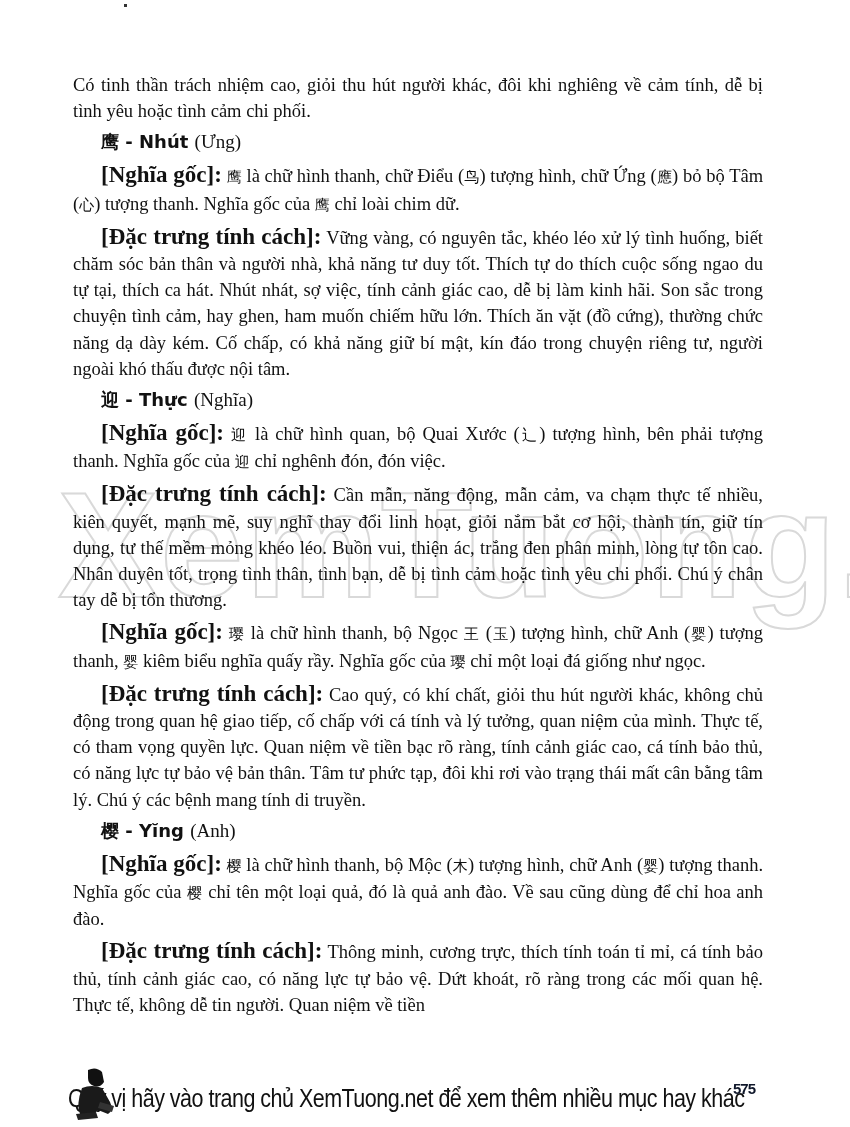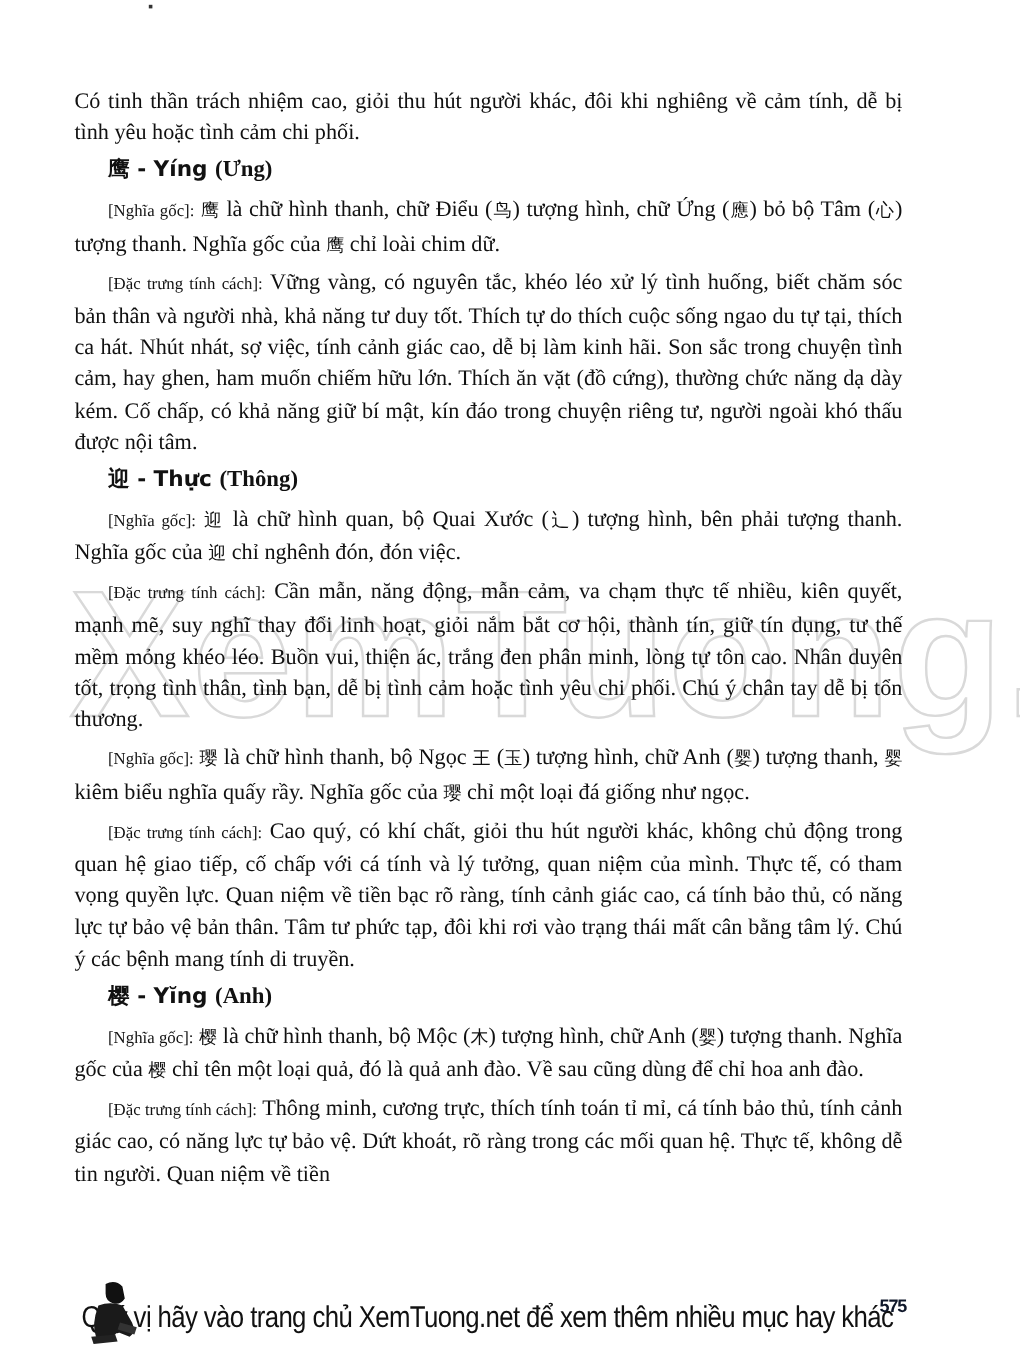--- a/index.html
+++ b/index.html
@@ -10,33 +10,33 @@
     }
     .speck { position: absolute; left: 124px; top: 4px; width: 3px; height: 3px; background: #333; }
     .watermark {
       position: absolute; left: 58px; top: 470px; width: 790px; height: 150px;
       font-family: "Liberation Sans", sans-serif; font-weight: bold;
       font-size: 150px; line-height: 150px; letter-spacing: 2px;
       color: transparent; -webkit-text-stroke: 2px #d9d9d9;
       white-space: nowrap; z-index: 0; pointer-events: none;
     }
     .content {
-      position: absolute; left: 62px; top: 72px; width: 690px;
+      position: absolute; left: 73px; top: 72px; width: 690px;
       font-family: "Liberation Serif", serif; font-size: 18.5px; line-height: 26.2px;
       color: #111; text-align: justify; z-index: 1;
     }
     .content p { margin: 0; }
     .para { text-indent: 28px; margin-top: 6px !important; }
     .heading {
       margin-top: 4px !important; padding-left: 28px;
       font-family: "DejaVu Sans", sans-serif; font-weight: bold; font-size: 18px; line-height: 28px;
     }
     .heading .han { font-family: "DejaVu Serif", serif; font-weight: bold; }
-    .heading .viet { font-family: "Liberation Serif", serif; font-weight: bold; font-size: 19px; }
-    .label { font-weight: normal; font-size: 14px; }
+    .heading .viet { font-family: "Liberation Serif", serif; font-weight: normal; font-size: 19px; }
+    .label { font-weight: bold; font-size: 23px; }
     .han-inline { font-family: "DejaVu Serif", serif; font-size: 15px; }
     .footer {
       position: absolute; left: 68px; top: 1078px; width: 780px; height: 40px;
       font-family: "Liberation Sans", sans-serif; font-size: 25px; line-height: 40px;
       color: #111; white-space: nowrap; letter-spacing: -0.6px; transform: scaleX(0.86); transform-origin: left center;
     }
     .footer-logo {
       position: absolute; left: 74px; top: 1066px; width: 44px; height: 56px; z-index: 2;
     }
     .page-number {
@@ -51,30 +51,30 @@
 <div class="page">
   <div class="speck"></div>
 
   <div class="watermark">XemTuong.net</div>
 
   <div class="content">
     <p>Có tinh thần trách nhiệm cao, giỏi thu hút người khác, đôi khi nghiêng về cảm tính, dễ bị tình yêu hoặc tình cảm chi phối.</p>
 
     <p class="heading">
       <span class="han">鹰</span>
-      <span>- Yíng</span>
+      <span>- Nhút</span>
       <span class="viet">(Ưng)</span>
     </p>
     <p class="para"><span class="label">[Nghĩa gốc]:</span> <span class="han-inline">鹰</span><span> là chữ hình thanh, chữ Điểu (</span><span class="han-inline">鸟</span><span>) tượng hình, chữ Ứng (</span><span class="han-inline">應</span><span>) bỏ bộ Tâm (</span><span class="han-inline">心</span><span>) tượng thanh. Nghĩa gốc của </span><span class="han-inline">鹰</span><span> chỉ loài chim dữ.</span></p>
     <p class="para"><span class="label">[Đặc trưng tính cách]:</span> <span>Vững vàng, có nguyên tắc, khéo léo xử lý tình huống, biết chăm sóc bản thân và người nhà, khả năng tư duy tốt. Thích tự do thích cuộc sống ngao du tự tại, thích ca hát. Nhút nhát, sợ việc, tính cảnh giác cao, dễ bị làm kinh hãi. Son sắc trong chuyện tình cảm, hay ghen, ham muốn chiếm hữu lớn. Thích ăn vặt (đồ cứng), thường chức năng dạ dày kém. Cố chấp, có khả năng giữ bí mật, kín đáo trong chuyện riêng tư, người ngoài khó thấu được nội tâm.</span></p>
 
     <p class="heading">
       <span class="han">迎</span>
       <span>- Thực</span>
-      <span class="viet">(Thông)</span>
+      <span class="viet">(Nghĩa)</span>
     </p>
     <p class="para"><span class="label">[Nghĩa gốc]:</span> <span class="han-inline">迎</span><span> là chữ hình quan, bộ Quai Xước (</span><span class="han-inline">辶</span><span>) tượng hình, bên phải tượng thanh. Nghĩa gốc của </span><span class="han-inline">迎</span><span> chỉ nghênh đón, đón việc.</span></p>
     <p class="para"><span class="label">[Đặc trưng tính cách]:</span> <span>Cần mẫn, năng động, mẫn cảm, va chạm thực tế nhiều, kiên quyết, mạnh mẽ, suy nghĩ thay đổi linh hoạt, giỏi nắm bắt cơ hội, thành tín, giữ tín dụng, tư thế mềm mỏng khéo léo. Buồn vui, thiện ác, trắng đen phân minh, lòng tự tôn cao. Nhân duyên tốt, trọng tình thân, tình bạn, dễ bị tình cảm hoặc tình yêu chi phối. Chú ý chân tay dễ bị tổn thương.</span></p>
 
     <p class="para"><span class="label">[Nghĩa gốc]:</span> <span class="han-inline">璎</span><span> là chữ hình thanh, bộ Ngọc </span><span class="han-inline">王</span><span> (</span><span class="han-inline">玉</span><span>) tượng hình, chữ Anh (</span><span class="han-inline">婴</span><span>) tượng thanh, </span><span class="han-inline">婴</span><span> kiêm biểu nghĩa quấy rầy. Nghĩa gốc của </span><span class="han-inline">璎</span><span> chỉ một loại đá giống như ngọc.</span></p>
     <p class="para"><span class="label">[Đặc trưng tính cách]:</span> <span>Cao quý, có khí chất, giỏi thu hút người khác, không chủ động trong quan hệ giao tiếp, cố chấp với cá tính và lý tưởng, quan niệm của mình. Thực tế, có tham vọng quyền lực. Quan niệm về tiền bạc rõ ràng, tính cảnh giác cao, cá tính bảo thủ, có năng lực tự bảo vệ bản thân. Tâm tư phức tạp, đôi khi rơi vào trạng thái mất cân bằng tâm lý. Chú ý các bệnh mang tính di truyền.</span></p>
 
     <p class="heading">
       <span class="han">樱</span>
       <span>- Yĭng</span>

